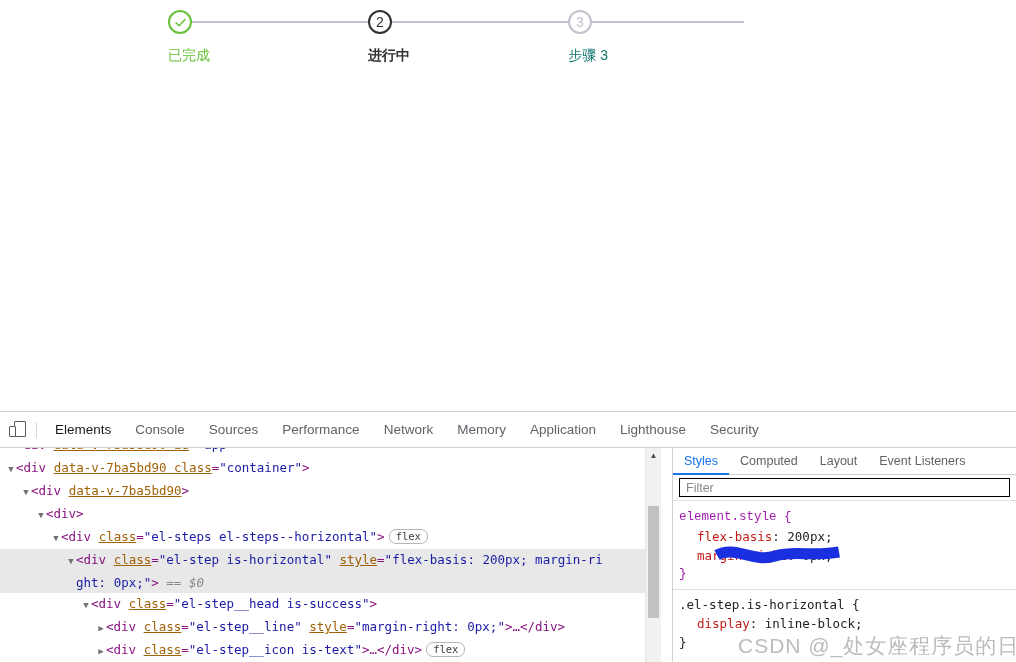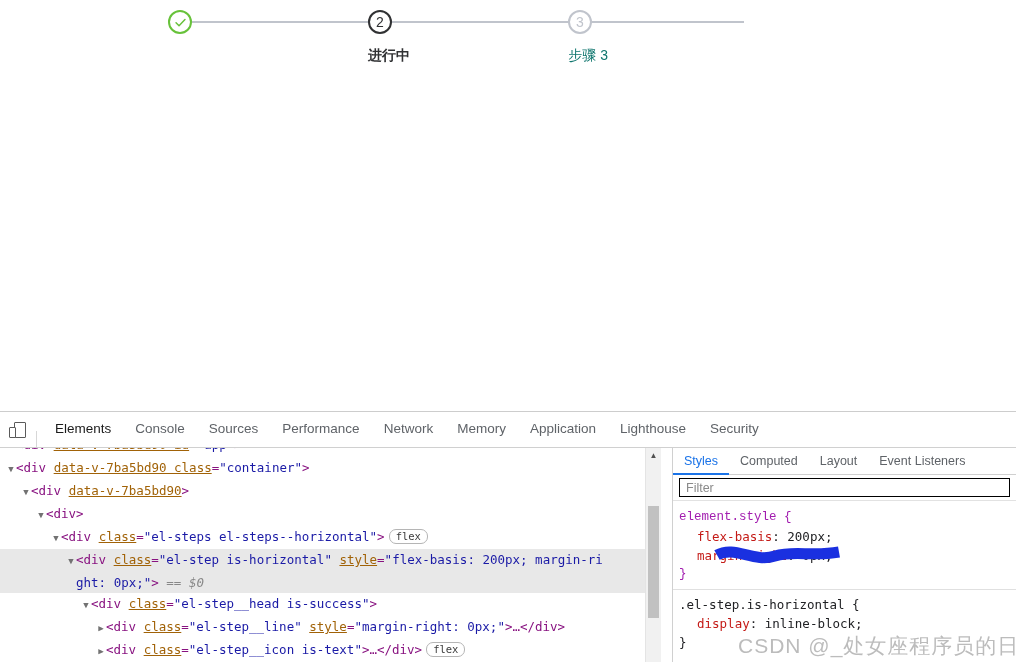--- a/index.html
+++ b/index.html
@@ -53,21 +53,21 @@
   .check-glyph { width: 13px; height: 13px; display:block; }
 
   
   .devtools {
     position: absolute; left: 0; top: 411px; width: 1016px; height: 251px;
     background: #fff;
     border-top: 1px solid #cdcdcd;
     font-family: "Liberation Sans", sans-serif;
   }
   .dt-toolbar {
-    height: 36px; display: flex; align-items: flex-end;
+    height: 36px; display: flex; align-items: center;
     border-bottom: 1px solid #d0d0d0;
     background: #fff; box-sizing: border-box;
     position: relative;
   }
   .device-btn {
     width: 34px; height: 34px; display: flex; align-items: center;
     justify-content: center; flex-shrink: 0;
   }
   .device-icon { width: 17px; height: 17px; position: relative; }
   .device-icon .big {
@@ -203,20 +203,21 @@
         <div class="step-head">
           <div class="step-line" style="margin-right:0px;left:24px;right:-176px;">
               <i class="step-line-inner"></i>
             </div>
           <div class="step-icon is-text">
             <svg class="check-glyph" viewBox="0 0 16 16">
               <path d="M2.5 8.3 L6.2 12 L13.5 4.3" fill="none" stroke="#67C23A" stroke-width="1.8" stroke-linecap="round" stroke-linejoin="round"></path>
             </svg>
           </div>
         </div>
+        <div class="step-title">已完成</div>
       </div>
 
       <div class="step process" style="flex-basis:200px;margin-right:0px;">
         <div class="step-head">
           <div class="step-line" style="left:24px;right:-176px;">
               <i class="step-line-inner"></i>
             </div>
           <div class="step-icon is-text">2</div>
         </div>
         <div class="step-title">进行中</div>

